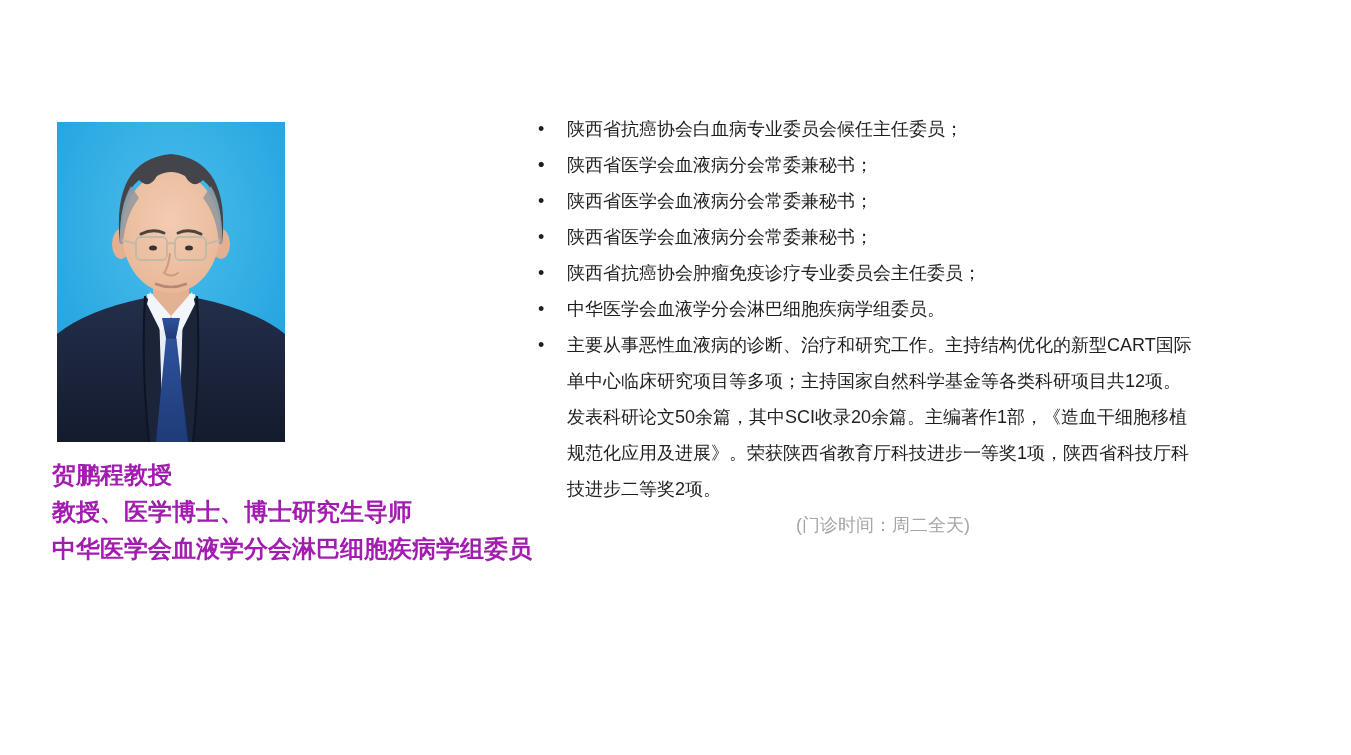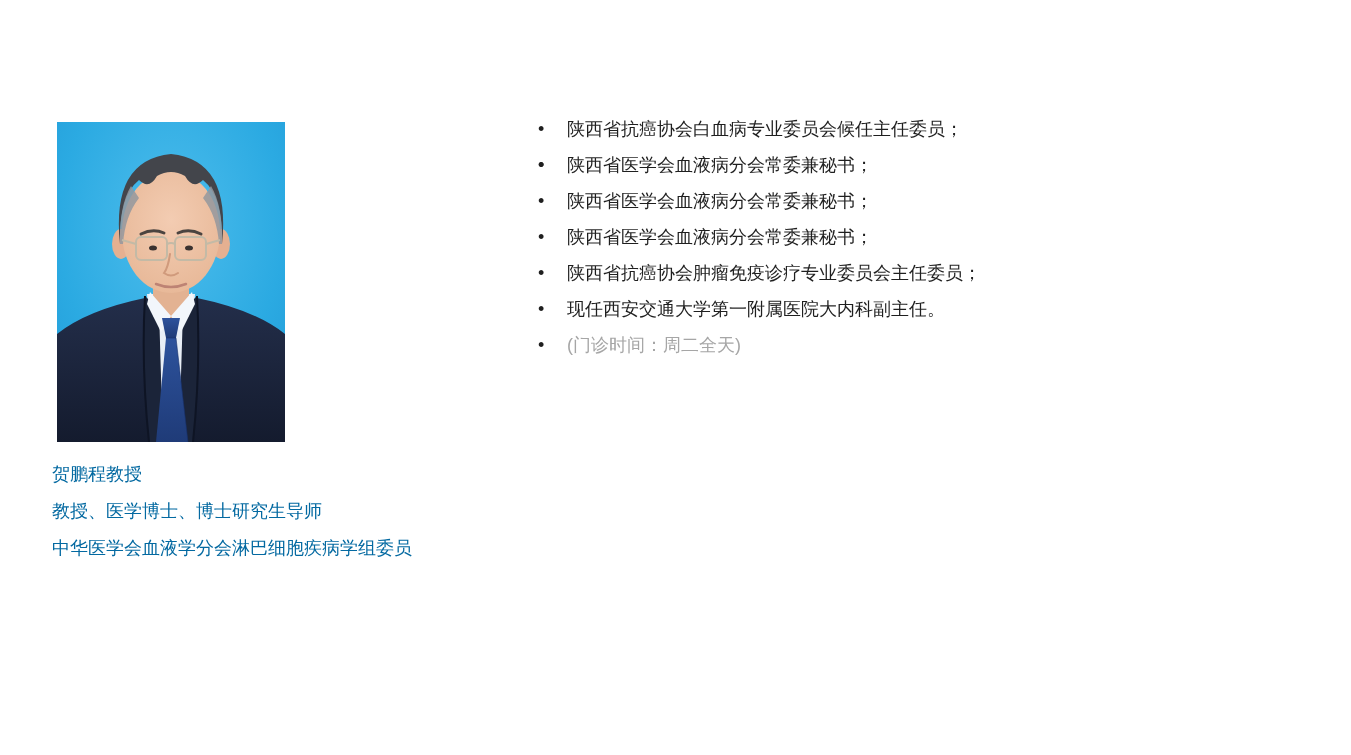--- a/index.html
+++ b/index.html
@@ -23,24 +23,24 @@
     width: 228px;
     height: 320px;
   }
   .portrait svg { display: block; }
 
   .name-block {
     position: absolute;
     left: 52px;
     top: 456px;
     width: 480px;
-    font-size: 18px;
-    font-weight: 400;
+    font-size: 24px;
+    font-weight: 700;
     line-height: 37px;
-    color: #0369a1;
+    color: #a21caf;
     white-space: nowrap;
   }
 
   
   .details {
     position: absolute;
     left: 537px;
     top: 111px;
     width: 662px;
   }
@@ -63,20 +63,21 @@
     font-size: 18px;
     line-height: 36px;
     color: #1f1f1f;
   }
   .clinic-note {
     margin: 0;
     padding-left: 30px;
     font-size: 18px;
     line-height: 36px;
     color: #a6a6a6;
+    text-align: center;
   }
 </style>
 </head>
 <body>
 
 <div class="portrait" role="img" aria-label="正装证件照（蓝色背景）">
   <svg width="228" height="320" viewBox="0 0 228 320" xmlns="http://www.w3.org/2000/svg" aria-hidden="true">
     <defs>
       <radialGradient id="bgGrad" cx="50%" cy="32%" r="90%">
         <stop offset="0%" stop-color="#4dbdec"></stop>
@@ -169,20 +170,21 @@
     <li class="detail-item">
       <span class="bullet">•</span>
       <span>陕西省医学会血液病分会常委兼秘书；</span>
     </li>
     <li class="detail-item">
       <span class="bullet">•</span>
       <span>陕西省抗癌协会肿瘤免疫诊疗专业委员会主任委员；</span>
     </li>
     <li class="detail-item">
       <span class="bullet">•</span>
-      <span>现任西安交通大学第一附属医院大内科副主任。</span>
+      <span>中华医学会血液学分会淋巴细胞疾病学组委员。</span>
     </li>
     <li class="detail-item">
       <span class="bullet">•</span>
+      <span>主要从事恶性血液病的诊断、治疗和研究工作。主持结构优化的新型CART国际单中心临床研究项目等多项；主持国家自然科学基金等各类科研项目共12项。发表科研论文50余篇，其中SCI收录20余篇。主编著作1部，《造血干细胞移植规范化应用及进展》。荣获陕西省教育厅科技进步一等奖1项，陕西省科技厅科技进步二等奖2项。</span>
     </li>
   </ul>
   <p class="clinic-note">(门诊时间：周二全天)</p>
 </div>
 
 </body></html>

